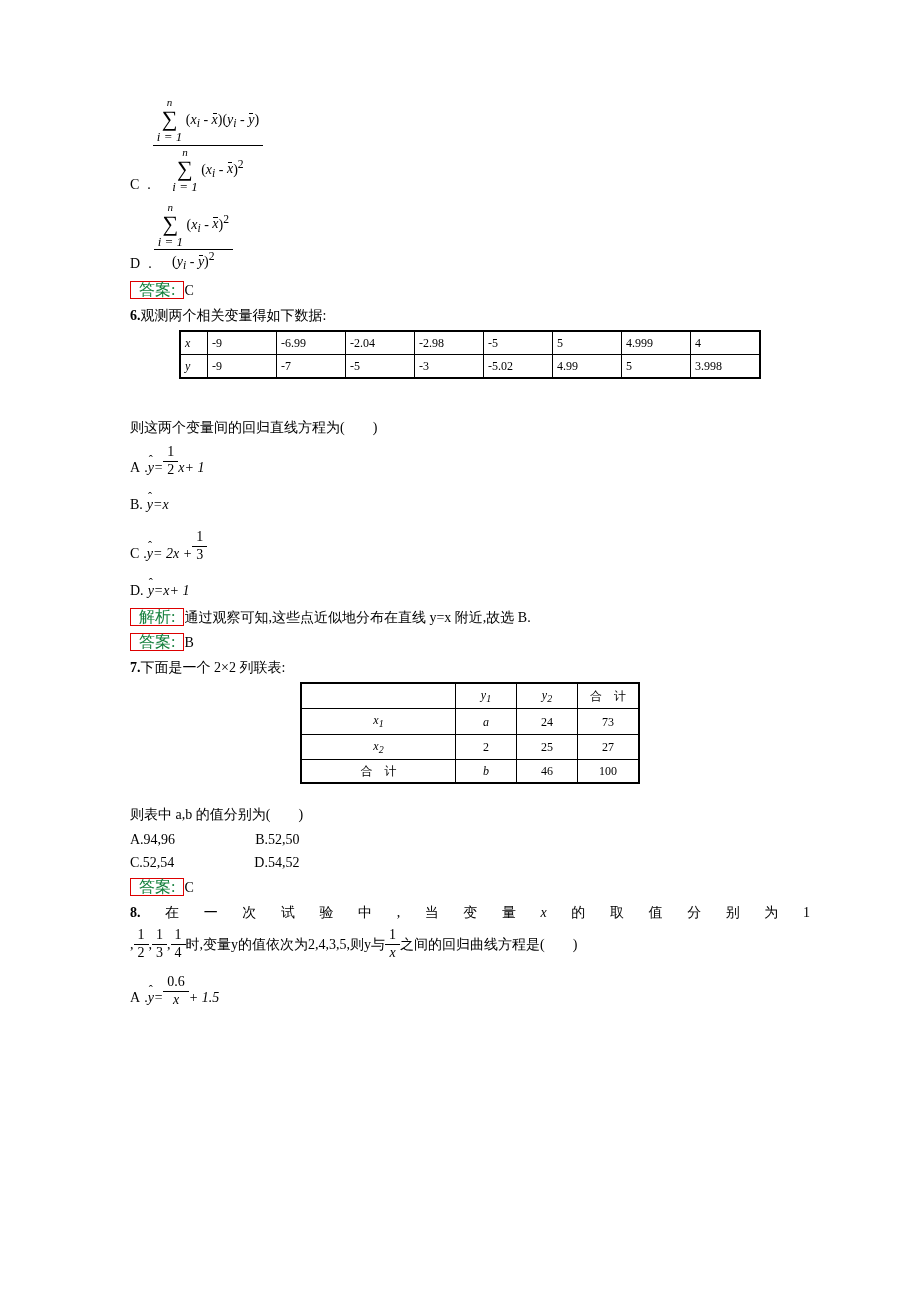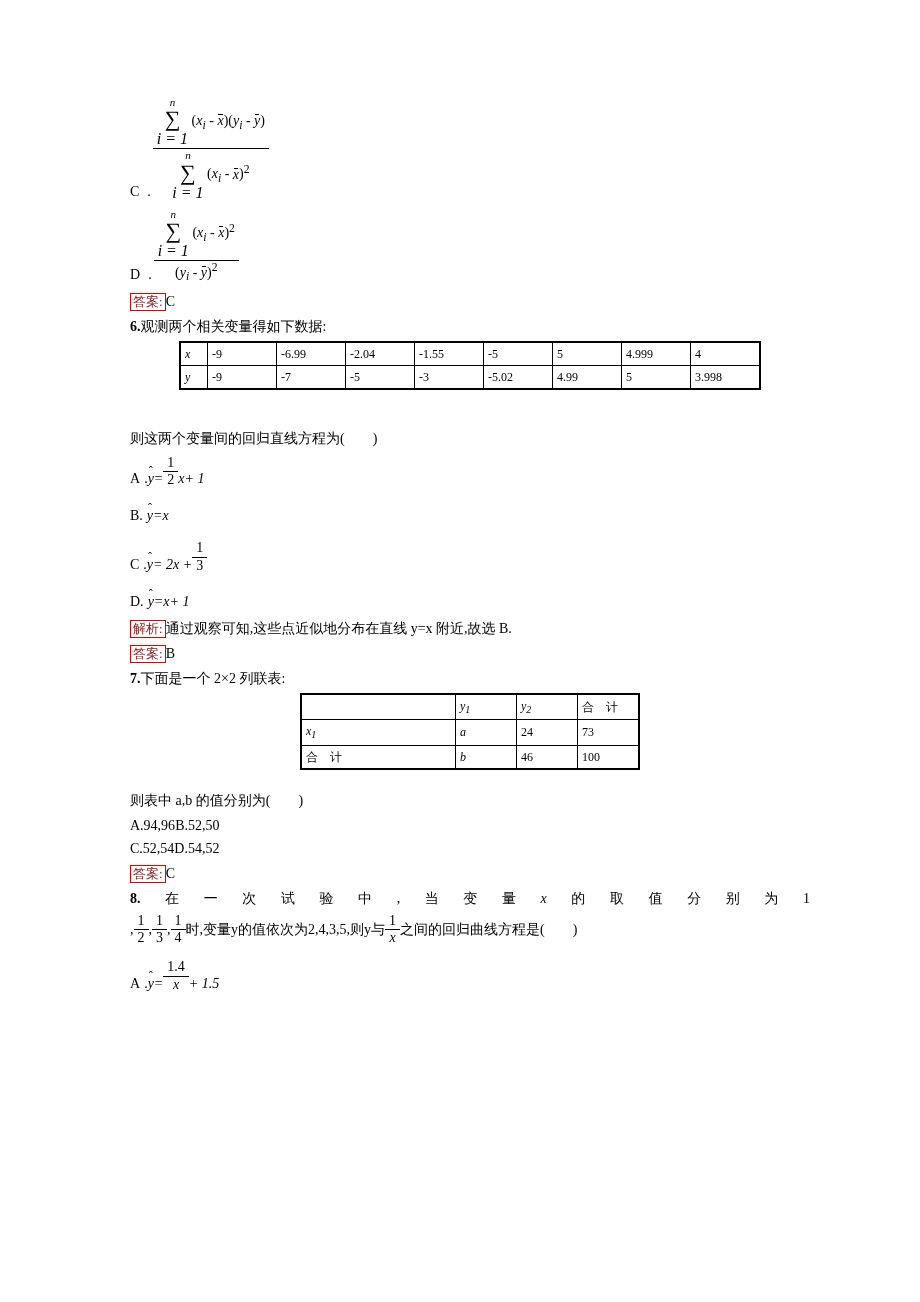--- a/index.html
+++ b/index.html
@@ -36,21 +36,21 @@
     line-height: 1.2;
   }
   .sum {
     display: inline-block;
     text-align: center;
     vertical-align: middle;
     font-family: "Times New Roman", serif;
   }
   .sum .top { display:block; font-size: 11px; font-style: italic; }
   .sum .sigma { display:block; font-size: 22px; line-height: 20px; }
-  .sum .bot { display:block; font-size: 16px; font-style: italic; }
+  .sum .bot { display:block; font-size: 13px; font-style: italic; }
   .ital { font-style: italic; font-family: "Times New Roman", serif; }
   .bar {
     display: inline-block;
     position: relative;
     font-style: italic;
     font-family: "Times New Roman", serif;
   }
   .bar::before {
     content: "";
     position: absolute;
@@ -69,45 +69,45 @@
     position: absolute;
     top: -4px;
     left: 50%;
     transform: translateX(-50%);
     font-style: normal;
     font-size: 12px;
   }
   .answer-box, .analysis-box {
     display: inline-block;
     border: 1px solid #d00;
-    color: #7f1d1d;
-    padding: 0 2px;
-    font-size: 13px;
+    color: #15803d;
+    padding: 0 8px;
+    font-size: 16px;
     line-height: 16px;
   }
   table.data {
     border-collapse: collapse;
     border: 2px solid #000;
     margin: 4px auto 4px auto;
   }
   table.data td, table.data th {
     border: 1px solid #000;
     padding: 2px 4px;
     font-size: 12px;
     text-align: left;
     font-weight: normal;
     font-family: "Times New Roman", serif;
   }
   table.t6 td:nth-child(1){ width:18px; font-style: italic;}
   table.t6 td { width: 60px; }
   table.t7 { width: 340px;}
   table.t7 td:first-child { width: 140px; font-family: "SimSun","宋体",serif; font-style: italic;}
-  table.t7 td { width: 50px; font-style: italic;}
+  table.t7 td { width: 50px; font-style: italic; text-align: center;}
   .q-line { margin: 4px 0; }
-  .opts-four { display: flex; margin: 2px 0; }
+  .opts-four { display: flex; gap: 80px; margin: 2px 0; }
   .bold-num { font-weight: bold; }
   .paren { font-family: "SimSun","宋体",serif; }
   .jl { display:flex; justify-content: space-between; }
 </style>
 </head>
 <body>
 
 <div class="option-row">
   <span class="option-letter">C</span>
   <span style="margin-left:4px;">.</span>
@@ -145,21 +145,21 @@
   <span class="bold-num">6.</span><span>观测两个相关变量得如下数据:</span>
 </div>
 
 <table class="data t6">
   <tbody>
       <tr>
     <td>x</td>
     <td>-9</td>
     <td>-6.99</td>
     <td>-2.04</td>
-    <td>-1.55</td>
+    <td>-2.98</td>
     <td>-5</td>
     <td>5</td>
     <td>4.999</td>
     <td>4</td>
   </tr>
   <tr>
     <td>y</td>
     <td>-9</td>
     <td>-7</td>
     <td>-5</td>
@@ -234,20 +234,26 @@
     <td></td>
     <td><span class="ital">y</span><sub>1</sub></td>
     <td><span class="ital">y</span><sub>2</sub></td>
     <td style="font-style:normal;font-family:'SimSun',serif;">合　计</td>
   </tr>
   <tr>
     <td><span class="ital">x</span><sub>1</sub></td>
     <td>a</td>
     <td style="font-style:normal;">24</td>
     <td style="font-style:normal;margin-top:8px;">73</td>
+  </tr>
+  <tr>
+    <td><span class="ital">x</span><sub>2</sub></td>
+    <td style="font-style:normal;">2</td>
+    <td style="font-style:normal;">25</td>
+    <td style="font-style:normal;">27</td>
   </tr>
   <tr>
     <td style="font-style:normal;font-family:'SimSun',serif;">合　计</td>
     <td>b</td>
     <td style="font-style:normal;">46</td>
     <td style="font-style:normal;font-family:Liberation Serif, serif;">100</td>
   </tr>
 </tbody>
   </table>
 
@@ -310,17 +316,17 @@
     </span>
   <span>之间的回归曲线方程是(　　)</span>
 </div>
 
 <div class="option-row" style="margin-top:12px;">
   <span class="option-letter">A</span>
     <span>.</span>
   <span class="hat">y</span>
     <span class="ital"> = </span>
   <span class="frac">
-      <span class="num">1.4</span>
+      <span class="num">0.6</span>
       <span class="den ital">x</span>
     </span>
   <span class="ital"> + 1.5</span>
 </div>
 
 </body></html>

